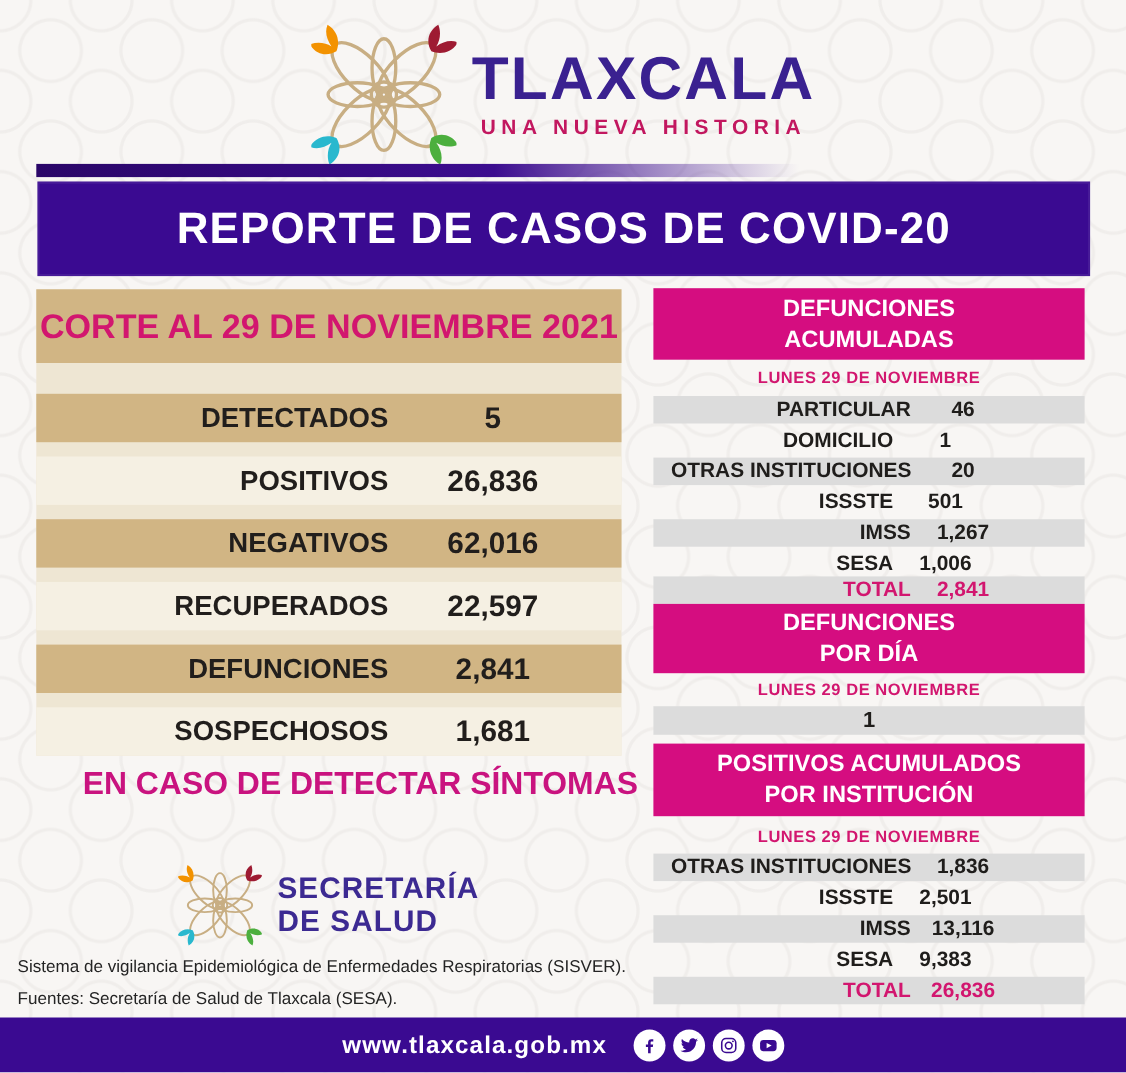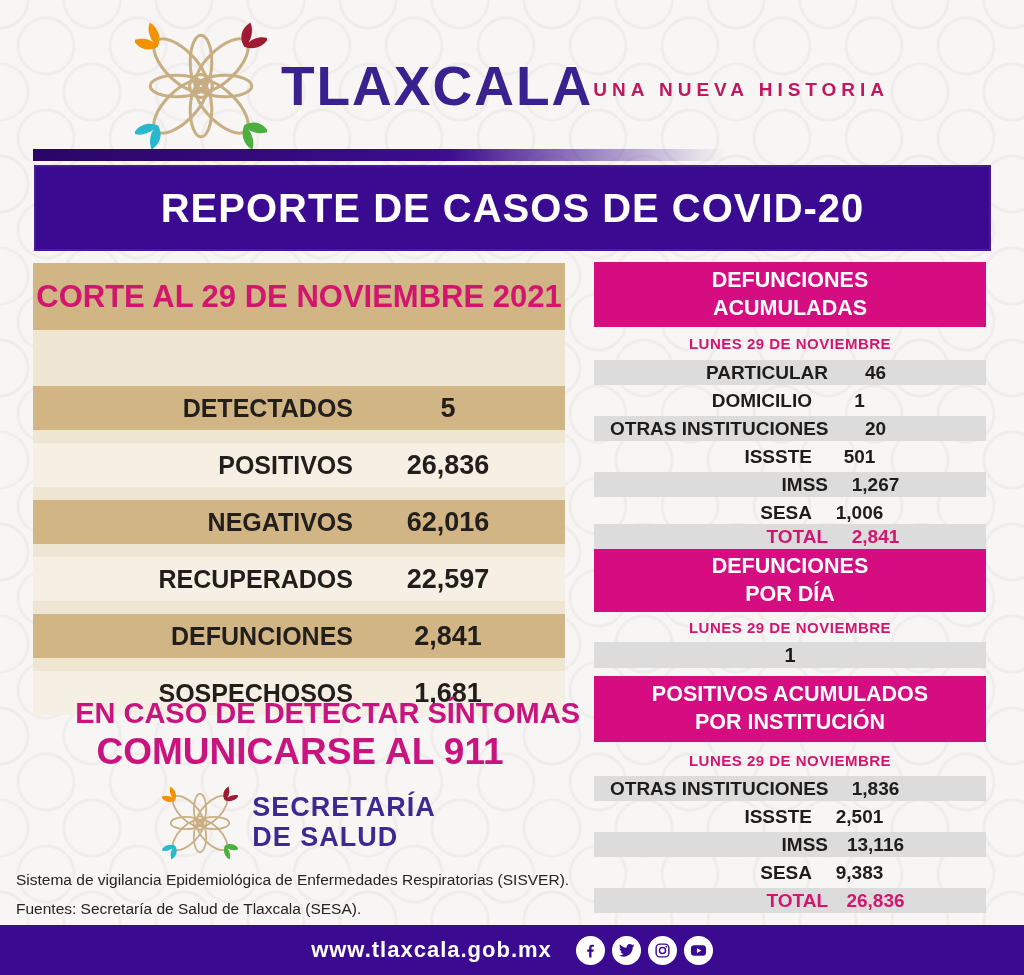--- a/index.html
+++ b/index.html
@@ -17,21 +17,21 @@
     background-size:92px 92px, 92px 92px;
     background-position:0 0, 46px 46px;
   }
 
   
   .logo-block {
     position:absolute; top:20px; left:0; right:0;
     display:flex; justify-content:center; align-items:center; gap:14px;
   }
   .logo-flower-lg { width:132px; height:132px; }
-  .logo-text { display:flex; flex-direction:row; align-items:center; }
+  .logo-text { display:flex; flex-direction:column; align-items:center; }
   .brand-name {
     font-size:55px; font-weight:800; color:#3a2190; letter-spacing:2px; line-height:1;
   }
   .brand-tagline {
     margin-top:7px; font-size:19px; font-weight:800; color:#c2175f; letter-spacing:5px;
   }
 
   
   .grad-bar {
     position:absolute; left:33px; right:0; top:149px; height:12px;
@@ -53,21 +53,21 @@
   }
   .lp-header {
     position:absolute; left:0; right:0; top:0; height:67px;
     background:#d1b584; display:flex; align-items:center; justify-content:center;
   }
   .lp-header span {
     font-size:31px; font-weight:800; color:#d2166f; white-space:nowrap;
   }
   .lp-row {
     position:absolute; left:0; right:0; height:44px;
-    display:grid; grid-template-columns:320px 190px; align-items:center;margin-top:28px;
+    display:grid; grid-template-columns:320px 190px; align-items:center;
   }
   .lp-row.tan { background:#d1b584; }
   .lp-row.light { background:#f5f0e3; }
   .lp-label { text-align:right; font-size:25px; font-weight:800; color:#211e1c; }
   .lp-value { text-align:center; font-size:27px; font-weight:800; color:#211e1c; }
 
   
   .notice-1 {
     position:absolute; left:20px; width:560px; top:697px; text-align:right;
     font-size:29px; font-weight:800; color:#c9137f; white-space:nowrap;
@@ -203,21 +203,20 @@
       <div class="lp-label">DEFUNCIONES</div>
       <div class="lp-value">2,841</div>
     </div>
     <div class="lp-row light" style="top:380px">
       <div class="lp-label">SOSPECHOSOS</div>
       <div class="lp-value">1,681</div>
     </div>
   </div>
 
   <div class="notice-1">EN CASO DE DETECTAR SÍNTOMAS</div>
-  <div class="notice-2">COMUNICARSE AL 911</div>
 
   <div class="secretaria">
     <svg class="logo-flower-sm" viewBox="-52 -52 104 104">
       <use href="#flower-core"></use>
     </svg>
     <div class="secretaria-text">
       <div>SECRETARÍA</div>
       <div>DE SALUD</div>
     </div>
   </div>

